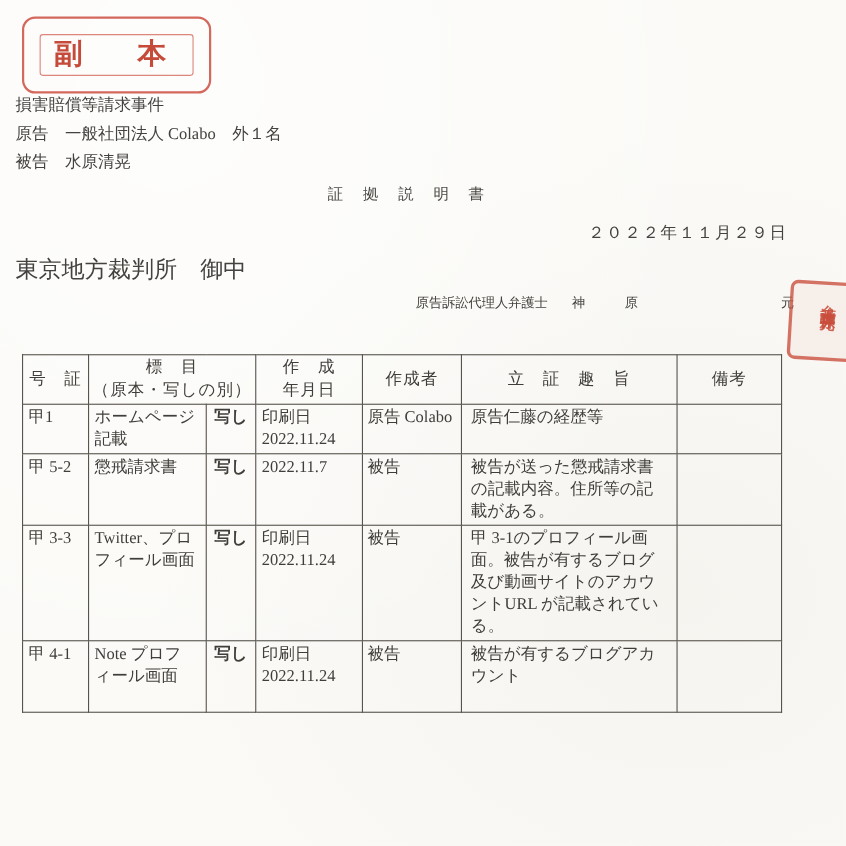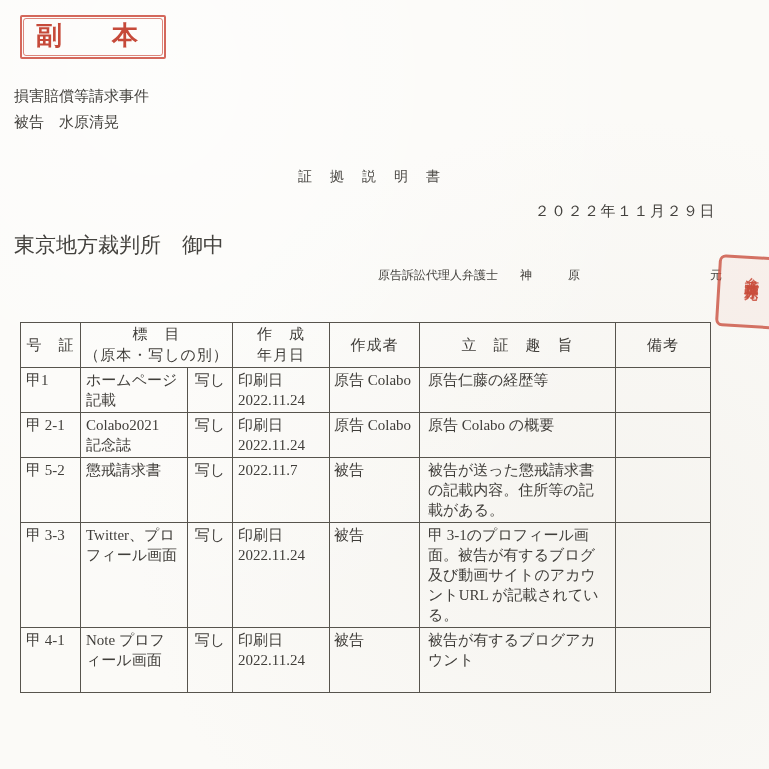--- a/index.html
+++ b/index.html
@@ -14,21 +14,21 @@
       radial-gradient(ellipse at 20% 10%, rgba(255,255,255,.6), rgba(0,0,0,0) 60%),
       radial-gradient(ellipse at 80% 70%, rgba(240,238,232,.5), rgba(0,0,0,0) 55%),
       #fbfaf7;
     color:#45433f;
   }
 
   
   .copy-stamp{
     position:absolute;left:20px;top:15px;
     border:2.5px solid rgba(203,71,56,.82);
-    border-radius:2px;padding:1px;
+    border-radius:12px;padding:14px;
   }
   .copy-stamp-inner{
     border:1px solid rgba(203,71,56,.65);
     border-radius:3px;
     padding:2px 12px 4px 12px;
     font-size:26px;line-height:30px;
     letter-spacing:12px;
     color:#c64a3a;
     font-weight:bold;
   }
@@ -85,37 +85,38 @@
   .exhibit-table th{
     font-weight:normal;text-align:center;vertical-align:middle;
     height:41px;line-height:21px;padding:1px 2px;letter-spacing:1px;
   }
   .exhibit-table td{
     vertical-align:top;text-align:left;
     padding:2px 6px;line-height:20px;
   }
   td.cell-no{padding-left:5px;padding-right:2px;white-space:nowrap;}
   td.cell-title{padding-left:5px;padding-right:4px;}
-  td.cell-copy{text-align:center;padding-left:2px;padding-right:2px;}
+  td.cell-copy{text-align:center;padding-left:2px;padding-right:2px;font-weight:bold;}
   td.cell-date{padding-left:5px;padding-right:2px;}
   td.cell-author{padding-left:4px;padding-right:2px;}
   td.cell-purpose{padding-left:8px;padding-right:7px;}
   tr.last-row td{height:60px;}
 </style>
 </head>
 <body>
 
 <div class="page">
 
   <div class="copy-stamp">
     <div class="copy-stamp-inner">副　本</div>
   </div>
 
   <div class="case-block">
     <div>損害賠償等請求事件</div>
+    <div>原告　一般社団法人 Colabo　外１名</div>
     <div>被告　水原清晃</div>
   </div>
 
   <div class="doc-title">証　拠　説　明　書</div>
 
   <div class="doc-date">２０２２年１１月２９日</div>
 
   <div class="court-line">東京地方裁判所　御中</div>
 
   <div class="attorney-line">
@@ -156,31 +157,20 @@
         <td class="cell-title">ホームページ
 記載</td>
         <td class="cell-copy">写し</td>
         <td class="cell-date">印刷日
 2022.11.24</td>
         <td class="cell-author">原告 Colabo</td>
         <td class="cell-purpose">原告仁藤の経歴等</td>
         <td class="cell-note"></td>
       </tr>
       <tr>
-        <td class="cell-no">甲 2-1</td>
-        <td class="cell-title">Colabo2021
-記念誌</td>
-        <td class="cell-copy">写し</td>
-        <td class="cell-date">印刷日
-2022.11.24</td>
-        <td class="cell-author">原告 Colabo</td>
-        <td class="cell-purpose">原告 Colabo の概要</td>
-        <td class="cell-note"></td>
-      </tr>
-      <tr>
         <td class="cell-no">甲 5-2</td>
         <td class="cell-title">懲戒請求書</td>
         <td class="cell-copy">写し</td>
         <td class="cell-date">2022.11.7</td>
         <td class="cell-author">被告</td>
         <td class="cell-purpose">被告が送った懲戒請求書の記載内容。住所等の記載がある。</td>
         <td class="cell-note"></td>
       </tr>
       <tr>
         <td class="cell-no">甲 3-3</td>

